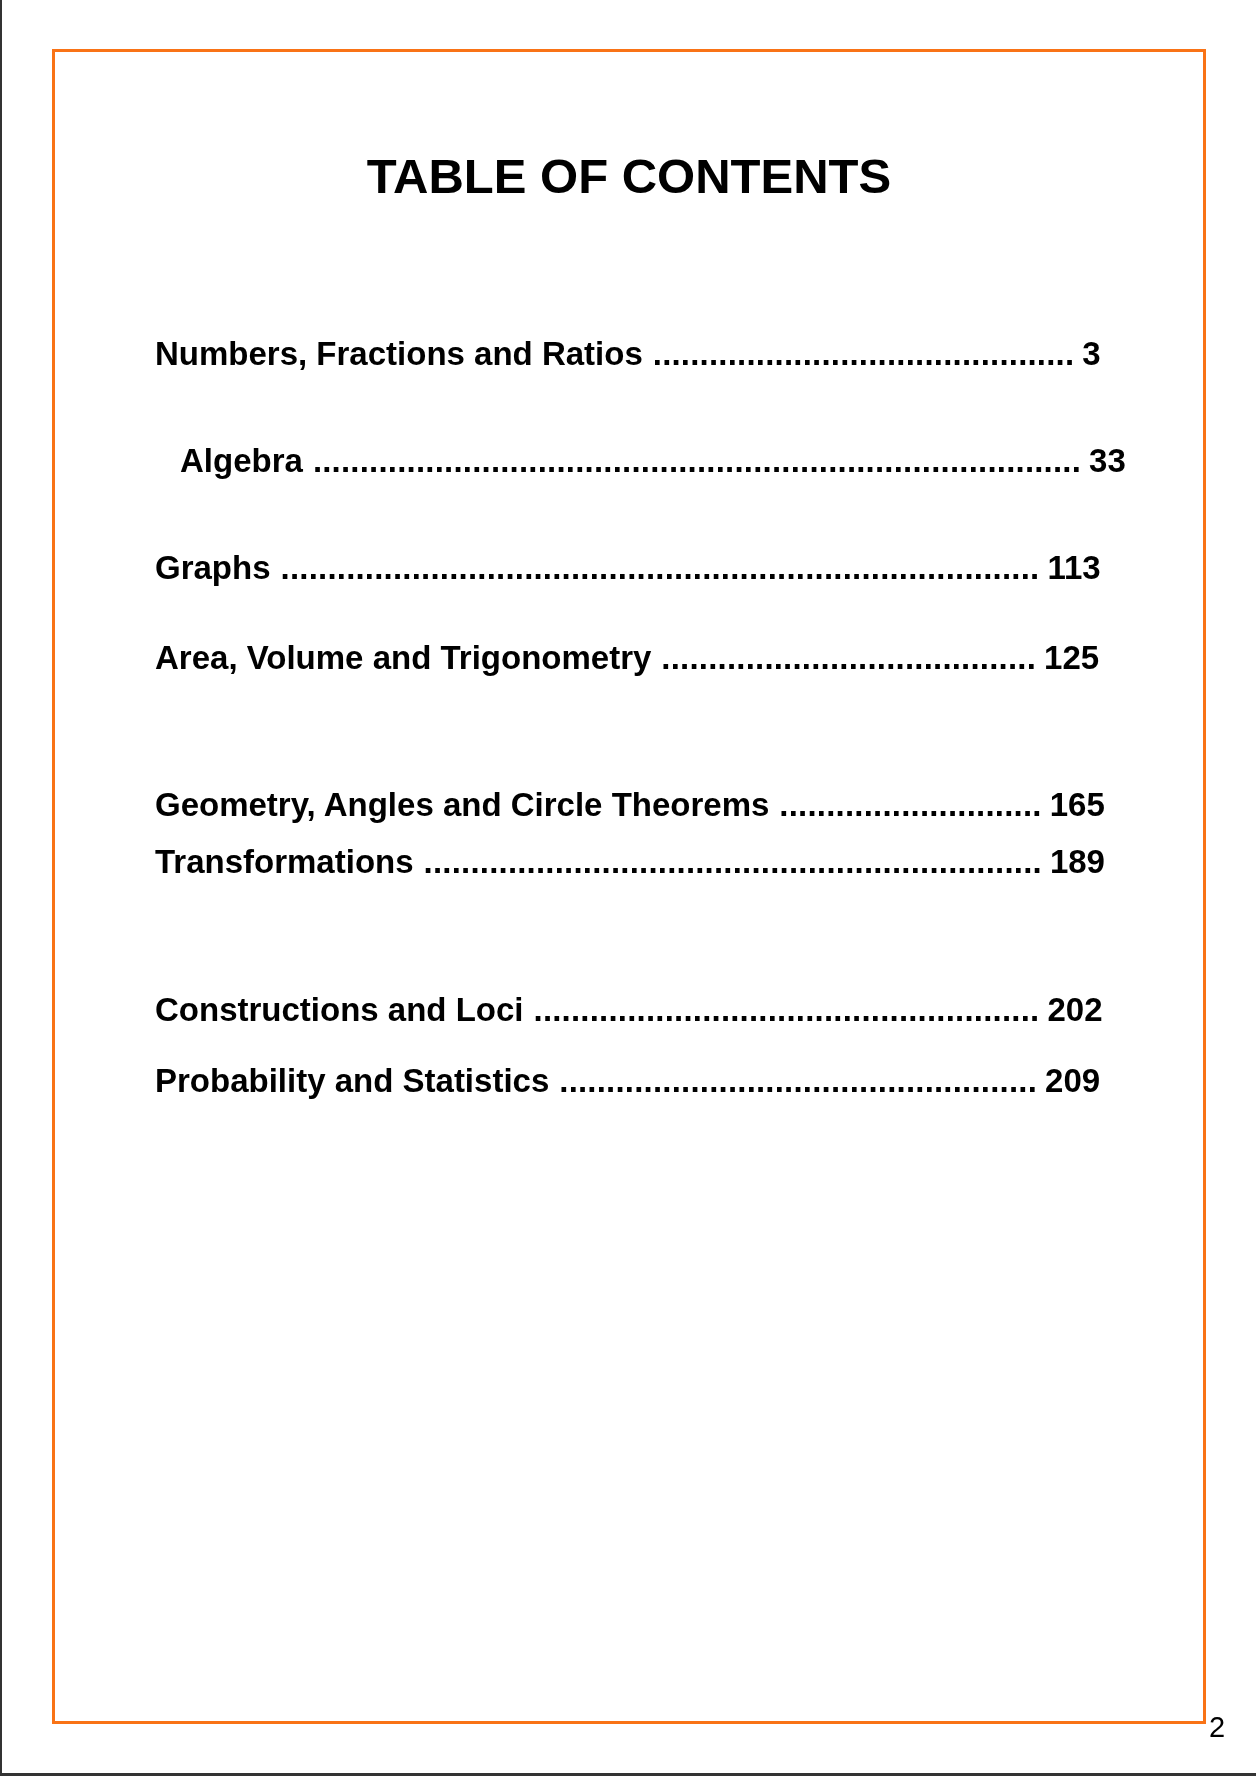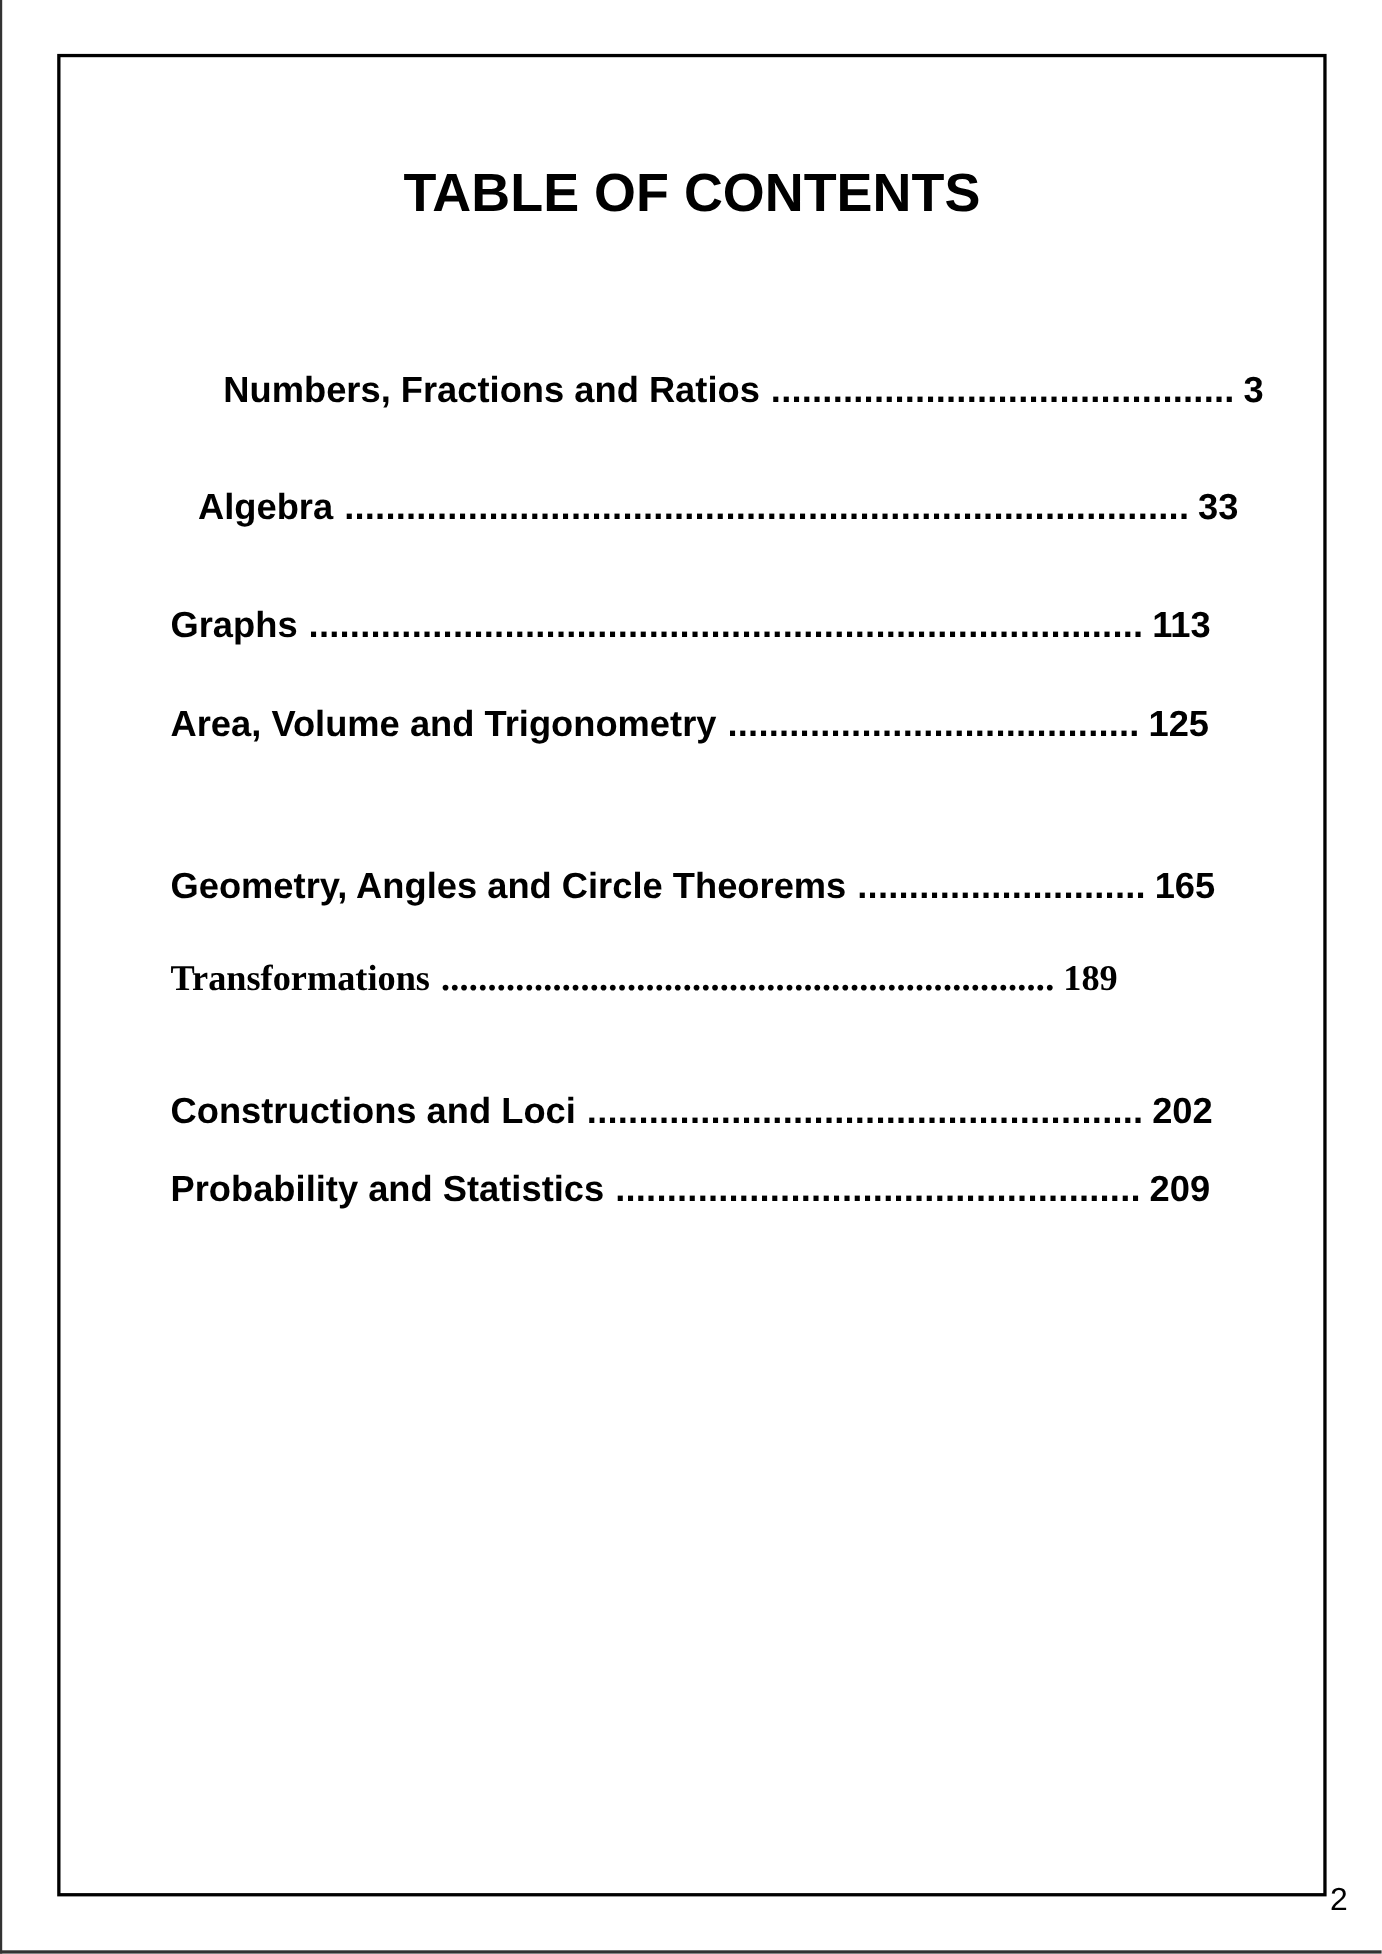--- a/index.html
+++ b/index.html
@@ -26,21 +26,21 @@
       left: 0; top: 1773px;
       width: 1256px; height: 3px;
       background: #333333;
     }
     .frame {
       position: absolute;
       left: 52px;
       top: 49px;
       width: 1154px;
       height: 1675px;
-      border: 3px solid #000000;
+      border: 3px solid #f97316;
       box-sizing: border-box;
     }
     .title {
       position: absolute;
       left: 0;
       width: 100%;
       top: 100px;
       text-align: center;
       font-weight: bold;
       font-size: 49px;
@@ -81,36 +81,36 @@
 </head>
 <body>
 
 <div class="edge-left"></div>
 <div class="edge-bottom"></div>
 
 <div class="frame">
   <h1 class="title">TABLE OF CONTENTS</h1>
 
   <ul class="toc">
-    <li class="toc-entry" style="top:0px;margin-left:48px;">
+    <li class="toc-entry" style="top:0px;">
       <span class="label">Numbers, Fractions and Ratios</span><span class="leader">.............................................</span><span class="page">3</span>
     </li>
     <li class="toc-entry" style="top:107px;margin-left:25px;">
       <span class="label">Algebra</span><span class="leader">..................................................................................</span><span class="page">33</span>
     </li>
     <li class="toc-entry" style="top:214px;">
       <span class="label">Graphs</span><span class="leader">.................................................................................</span><span class="page">113</span>
     </li>
     <li class="toc-entry" style="top:304px;">
       <span class="label">Area, Volume and Trigonometry</span><span class="leader">........................................</span><span class="page">125</span>
     </li>
     <li class="toc-entry" style="top:451px;">
       <span class="label">Geometry, Angles and Circle Theorems</span><span class="leader">............................</span><span class="page">165</span>
     </li>
-    <li class="toc-entry" style="top:536px;font-family:Liberation Serif, serif;">
+    <li class="toc-entry" style="top:508px;">
       <span class="label">Transformations</span><span class="leader">..................................................................</span><span class="page">189</span>
     </li>
     <li class="toc-entry" style="top:656px;">
       <span class="label">Constructions and Loci</span><span class="leader">......................................................</span><span class="page">202</span>
     </li>
     <li class="toc-entry" style="top:727px;">
       <span class="label">Probability and Statistics</span><span class="leader">...................................................</span><span class="page">209</span>
     </li>
   </ul>
 </div>

